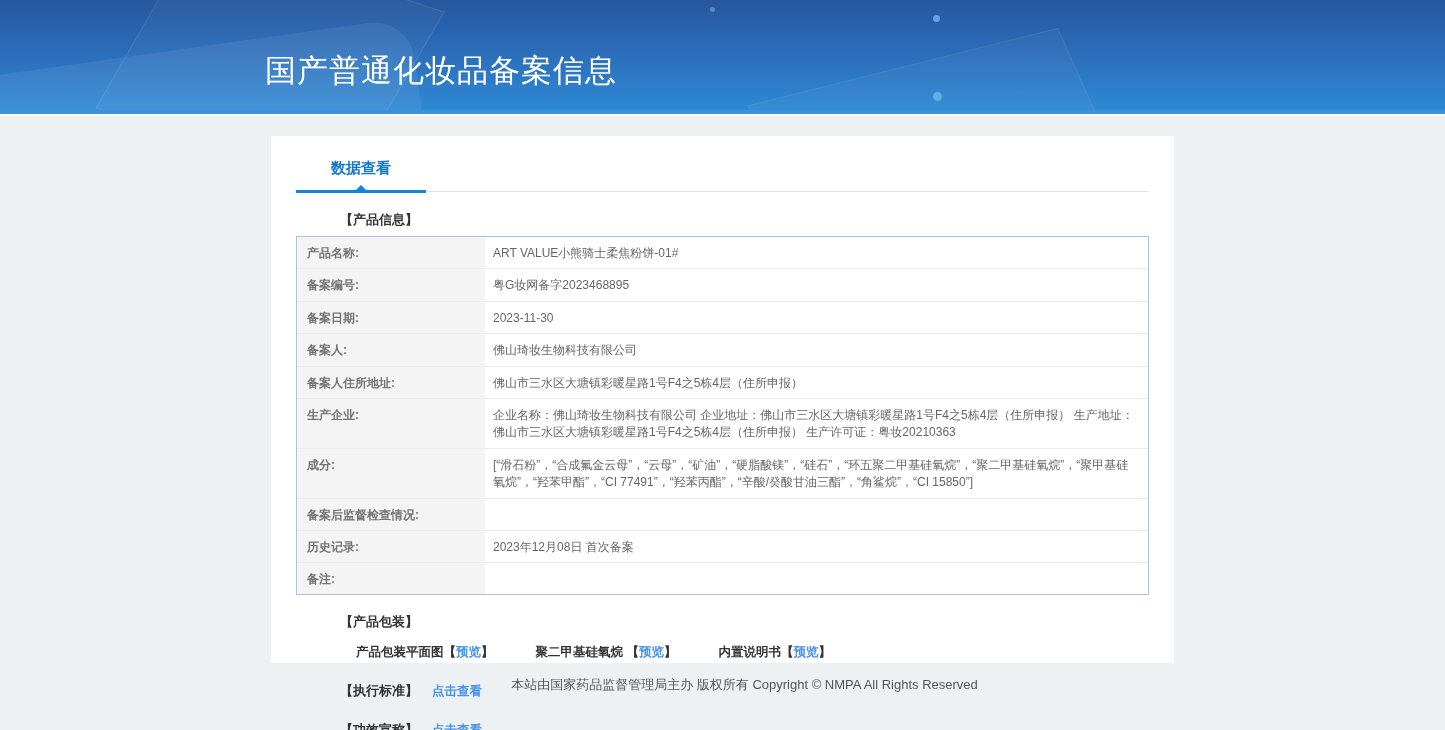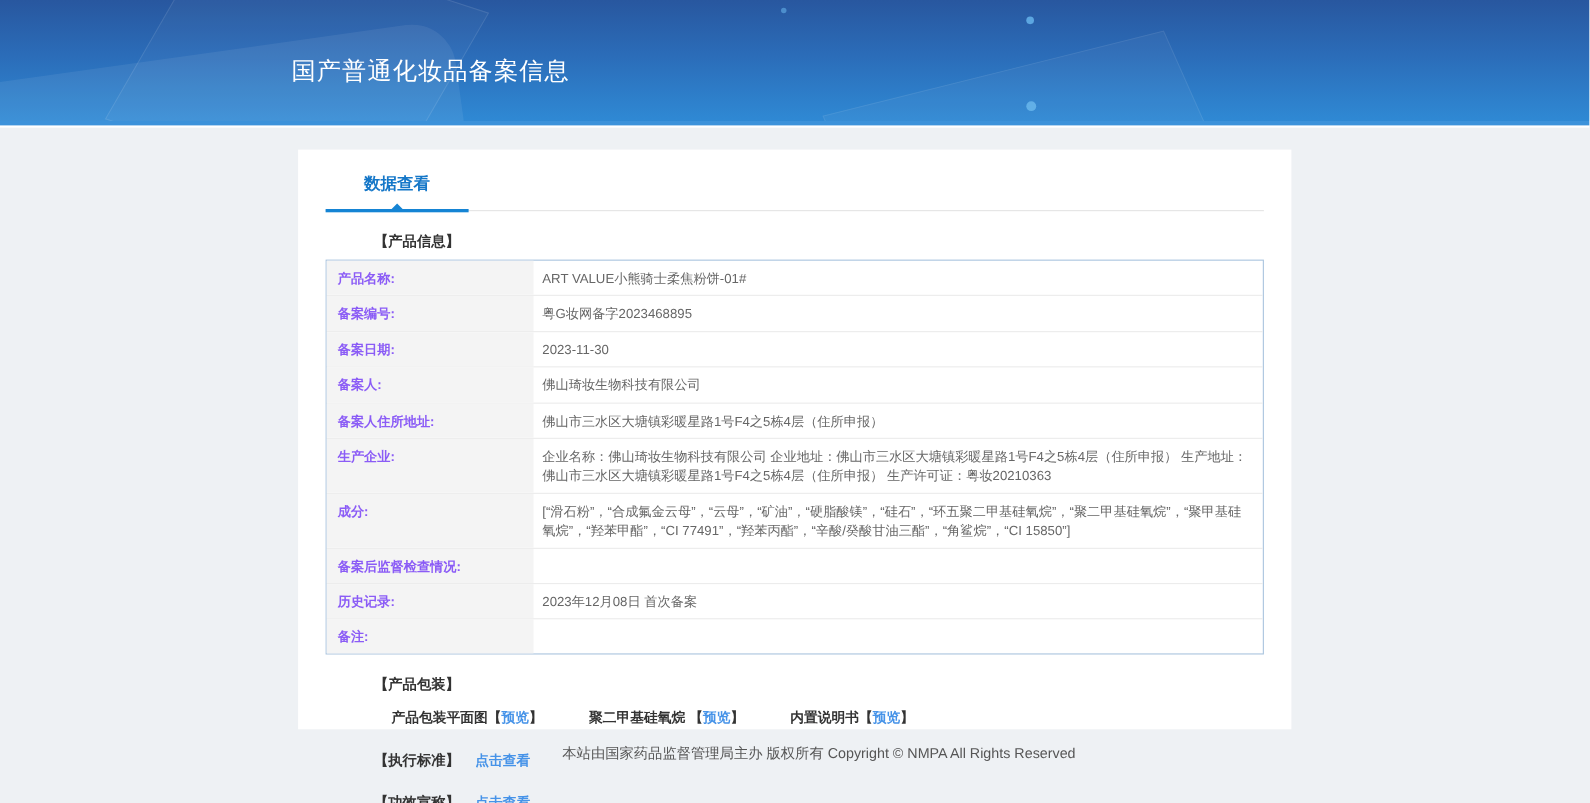--- a/index.html
+++ b/index.html
@@ -16,21 +16,21 @@
     height:114px;
     background:linear-gradient(180deg,#28579f 0%,#2b6cb8 45%,#2f89d4 100%);
     border-bottom:4px solid #3c92da;
     box-shadow:0 2px 0 #ffffff;
     overflow:hidden;
   }
   .banner h1 {
     position:absolute;
     left:265px; top:50px;
     color:#ffffff;
-    font-size:22px;
+    font-size:31px;
     font-weight:normal;
     letter-spacing:1px;
   }
   .deco-cube1 {
     position:absolute; left:140px; top:-40px; width:260px; height:200px;
     border:1px solid rgba(255,255,255,0.10);
     transform:rotate(18deg) skewX(-12deg);
     background:rgba(255,255,255,0.03);
   }
   .deco-cube2 {
@@ -76,21 +76,21 @@
   
   .info-table {
     margin-top:7px;
     border:1px solid #a9c4de;
   }
   .trow { display:flex; border-bottom:1px solid #ececec; min-height:30px; }
   .trow:last-child { border-bottom:none; }
   .tlabel {
     width:188px; flex:0 0 188px;
     background:#f4f4f4;
-    font-size:12px; font-weight:bold; color:#8b5cf6;
+    font-size:12px; font-weight:bold; color:#737373;
     padding:8px 10px 6px;
   }
   .tvalue {
     flex:1;
     font-size:12px; color:#666;
     padding:8px 8px 6px;
     line-height:1.45;
   }
 
   

